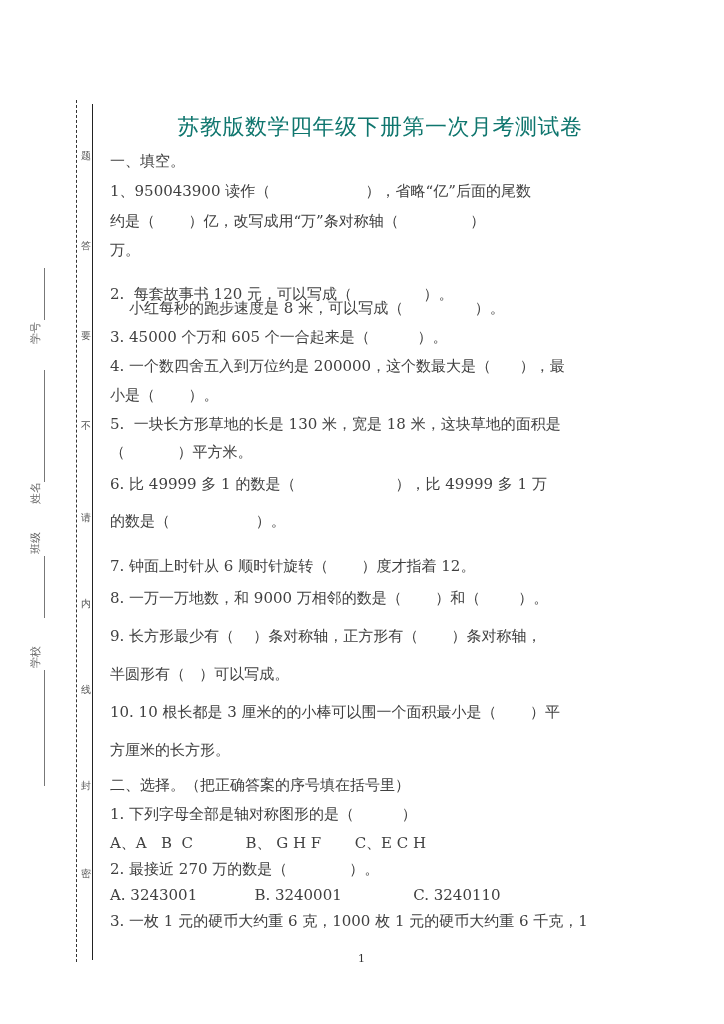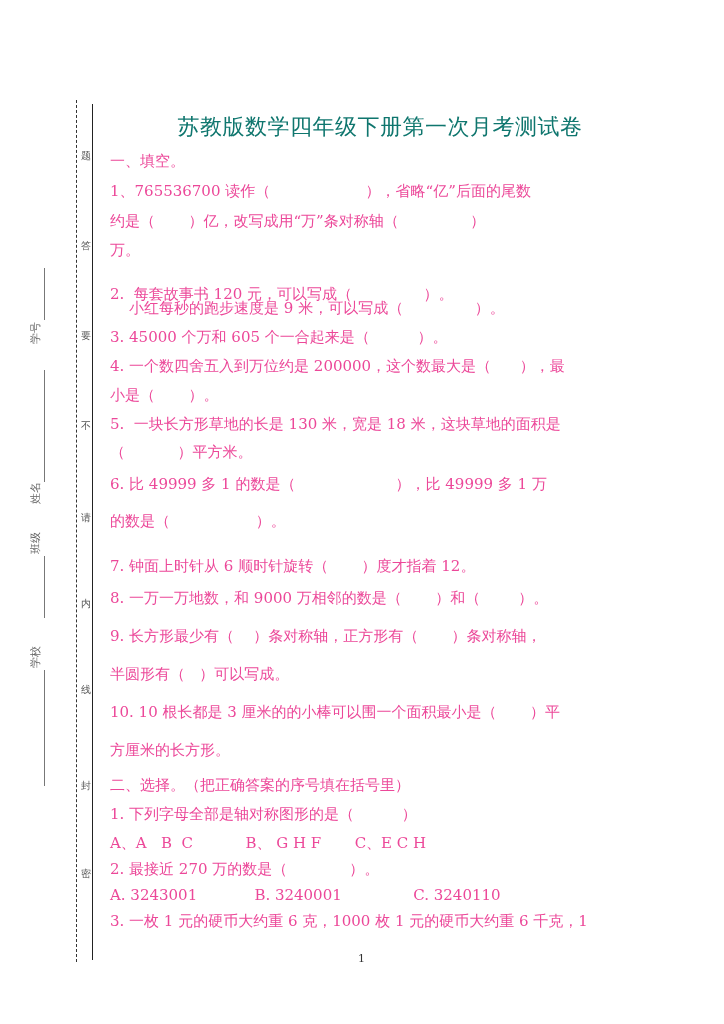--- a/index.html
+++ b/index.html
@@ -24,21 +24,21 @@
     font-size:11px; color:#666; white-space:nowrap;
   }
   .side-line {
     position:absolute; left:44px; width:0; border-left:1.5px solid #777;
   }
   .title {
     position:absolute; left:110px; width:540px; top:112px; text-align:center;
     font-size:22px; letter-spacing:0.5px; color:#0f766e;
   }
   .line {
-    position:absolute; left:110px; font-size:15px; white-space:pre; color:#ec4899;
+    position:absolute; left:110px; font-size:15px; white-space:pre; color:#404040;
   }
   .page-num {
     position:absolute; left:358px; top:952px; font-size:11px; color:#333;
   }
 </style>
 </head>
 <body>
 
 <div>
 
@@ -60,25 +60,25 @@
   <div class="side-line" style="top:370px;height:112px"></div>
   <div class="side-field" style="top:504px">姓名</div>
   <div class="side-field" style="top:554px">班级</div>
   <div class="side-line" style="top:556px;height:62px"></div>
   <div class="side-field" style="top:668px">学校</div>
   <div class="side-line" style="top:670px;height:116px"></div>
 
   <div class="title">苏教版数学四年级下册第一次月考测试卷</div>
 
   <div class="line" style="top:152px">一、填空。</div>
-  <div class="line" style="top:182px">1、765536700 读作（                    ），省略“亿”后面的尾数</div>
+  <div class="line" style="top:182px">1、950043900 读作（                    ），省略“亿”后面的尾数</div>
   <div class="line" style="top:212px">约是（       ）亿，改写成用“万”条对称轴（               ）</div>
   <div class="line" style="top:241px">万。</div>
   <div class="line" style="top:285px">2.  每套故事书 120 元，可以写成（               ）。</div>
-  <div class="line" style="top:299px">    小红每秒的跑步速度是 9 米，可以写成（               ）。</div>
+  <div class="line" style="top:299px">    小红每秒的跑步速度是 8 米，可以写成（               ）。</div>
   <div class="line" style="top:328px">3. 45000 个万和 605 个一合起来是（          ）。</div>
   <div class="line" style="top:357px">4. 一个数四舍五入到万位约是 200000，这个数最大是（      ），最</div>
   <div class="line" style="top:386px">小是（       ）。</div>
   <div class="line" style="top:415px">5.  一块长方形草地的长是 130 米，宽是 18 米，这块草地的面积是</div>
   <div class="line" style="top:443px">（           ）平方米。</div>
   <div class="line" style="top:475px">6. 比 49999 多 1 的数是（                     ），比 49999 多 1 万</div>
   <div class="line" style="top:512px">的数是（                  ）。</div>
   <div class="line" style="top:557px">7. 钟面上时针从 6 顺时针旋转（       ）度才指着 12。</div>
   <div class="line" style="top:589px">8. 一万一万地数，和 9000 万相邻的数是（       ）和（        ）。</div>
   <div class="line" style="top:627px">9. 长方形最少有（    ）条对称轴，正方形有（       ）条对称轴，</div>

